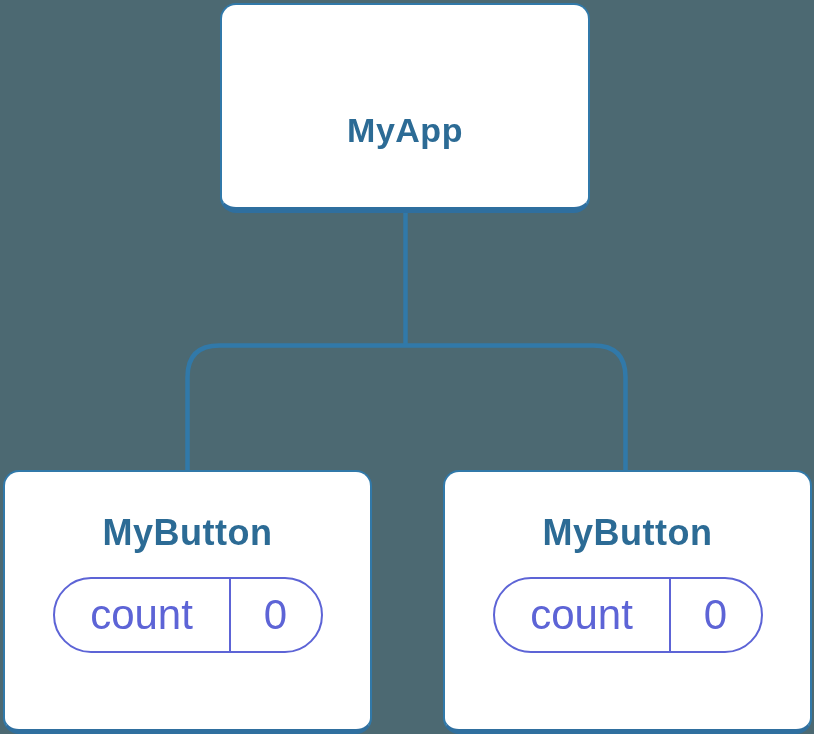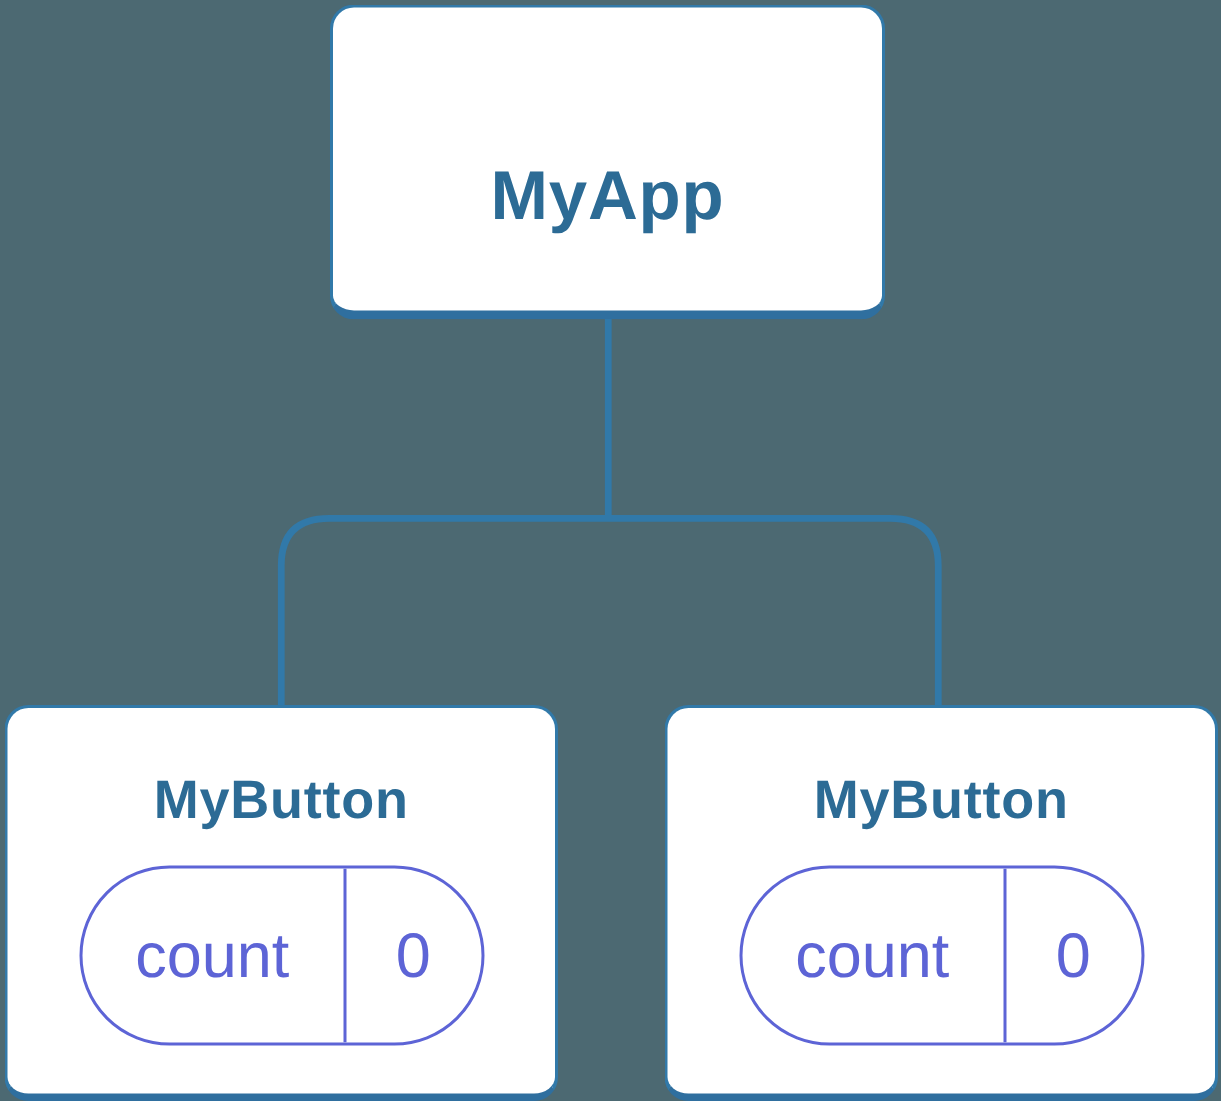--- a/index.html
+++ b/index.html
@@ -37,21 +37,21 @@
   }
   .root-node {
     left: 220px; top: 3px;
     width: 370px; height: 210px;
     display: flex;
     align-items: center;
     justify-content: center;
   }
   .root-label {
     color: var(--title-blue);
-    font-size: 46px;
+    font-size: 34px;
     font-weight: 600;
     letter-spacing: 0.5px;
     margin-top: 48px;
   }
   .child-node {
     top: 470px;
     width: 369px; height: 264px;
     border-bottom-width: 5px;
     display: flex;
     flex-direction: column;
@@ -63,21 +63,21 @@
   .child-label {
     color: var(--title-blue);
     font-size: 36px;
     font-weight: 600;
     line-height: 1.15;
     letter-spacing: 0.5px;
   }
   .state-pill {
     margin-top: 24px;
     width: 270px;
-    height: 120px;
+    height: 76px;
     border: 2px solid var(--state-purple);
     border-radius: 60px;
     display: flex;
     align-items: stretch;
     background: var(--node-fill);
     overflow: hidden;
     justify-content: flex-end;
   }
   .state-name-cell {
     width: 174px;

